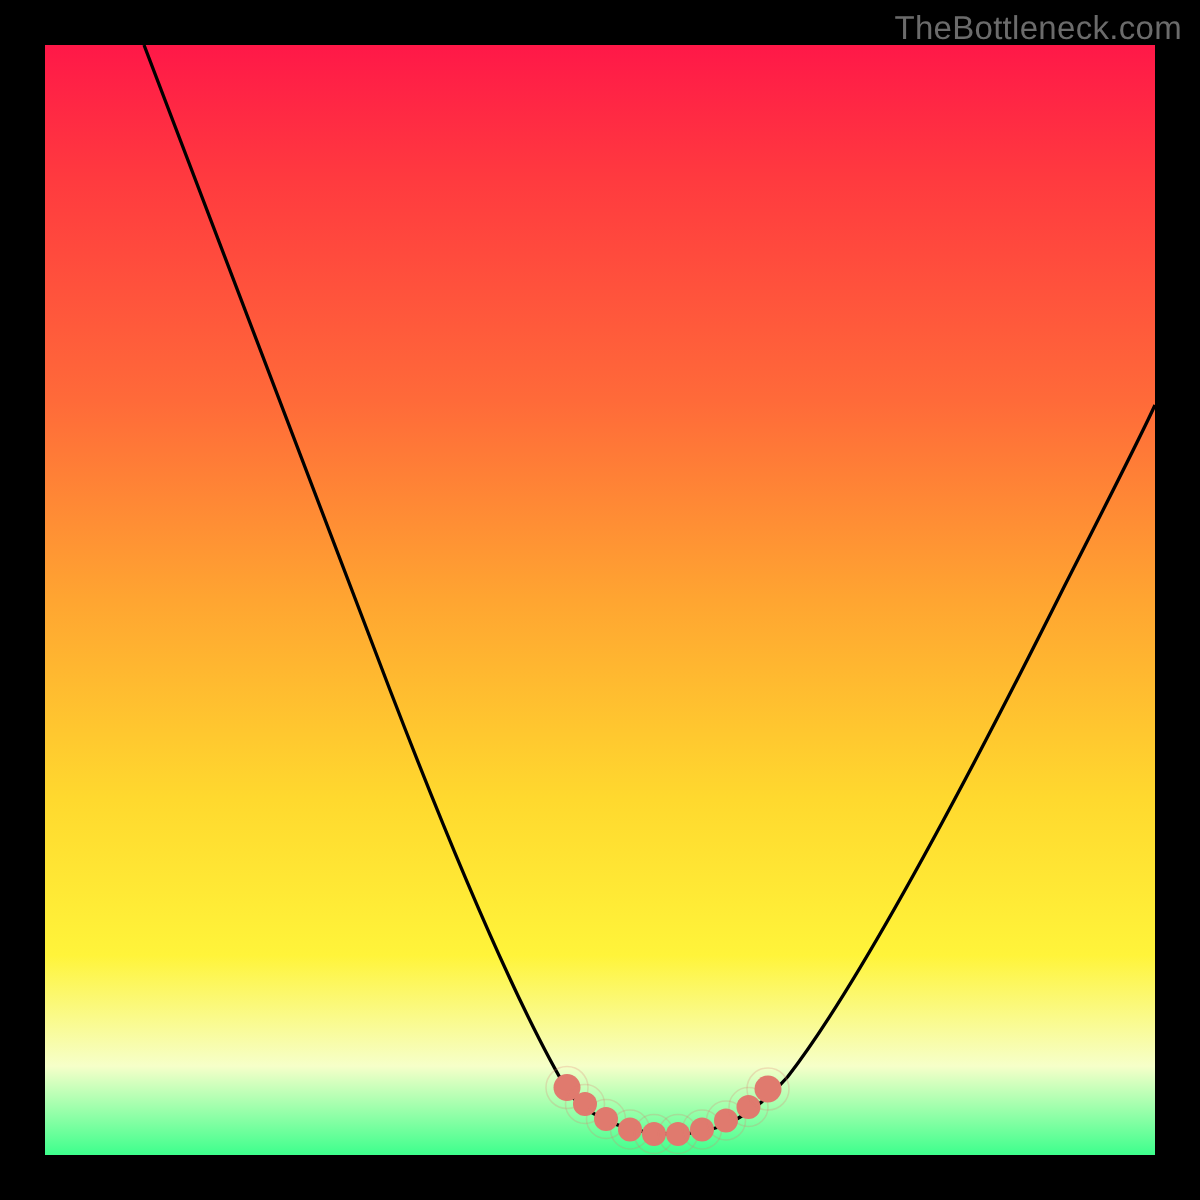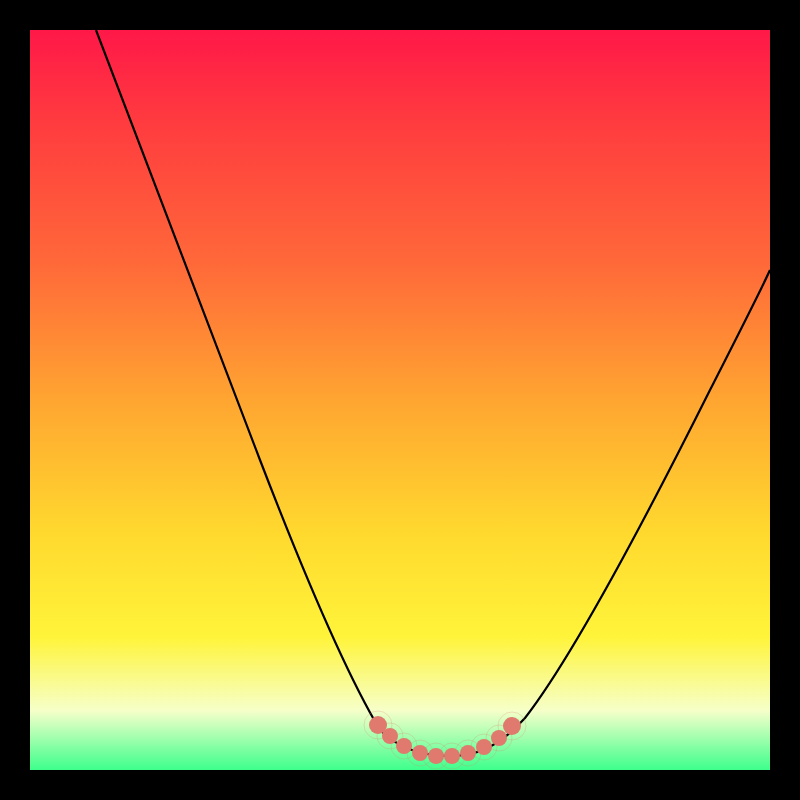--- a/index.html
+++ b/index.html
@@ -97,13 +97,14 @@
         <circle class="marker-core" cx="438" cy="723" r="8"></circle>
         <circle class="marker-ring" cx="454" cy="717" r="13"></circle>
         <circle class="marker-core" cx="454" cy="717" r="8"></circle>
         <circle class="marker-ring" cx="469" cy="708" r="13"></circle>
         <circle class="marker-core" cx="469" cy="708" r="8"></circle>
         <circle class="marker-ring" cx="482" cy="696" r="14"></circle>
         <circle class="marker-core" cx="482" cy="696" r="9"></circle>
       </g>
     </svg>
   </div>
+  <div class="watermark">TheBottleneck.com</div>
 </div>
 
 </body></html>

